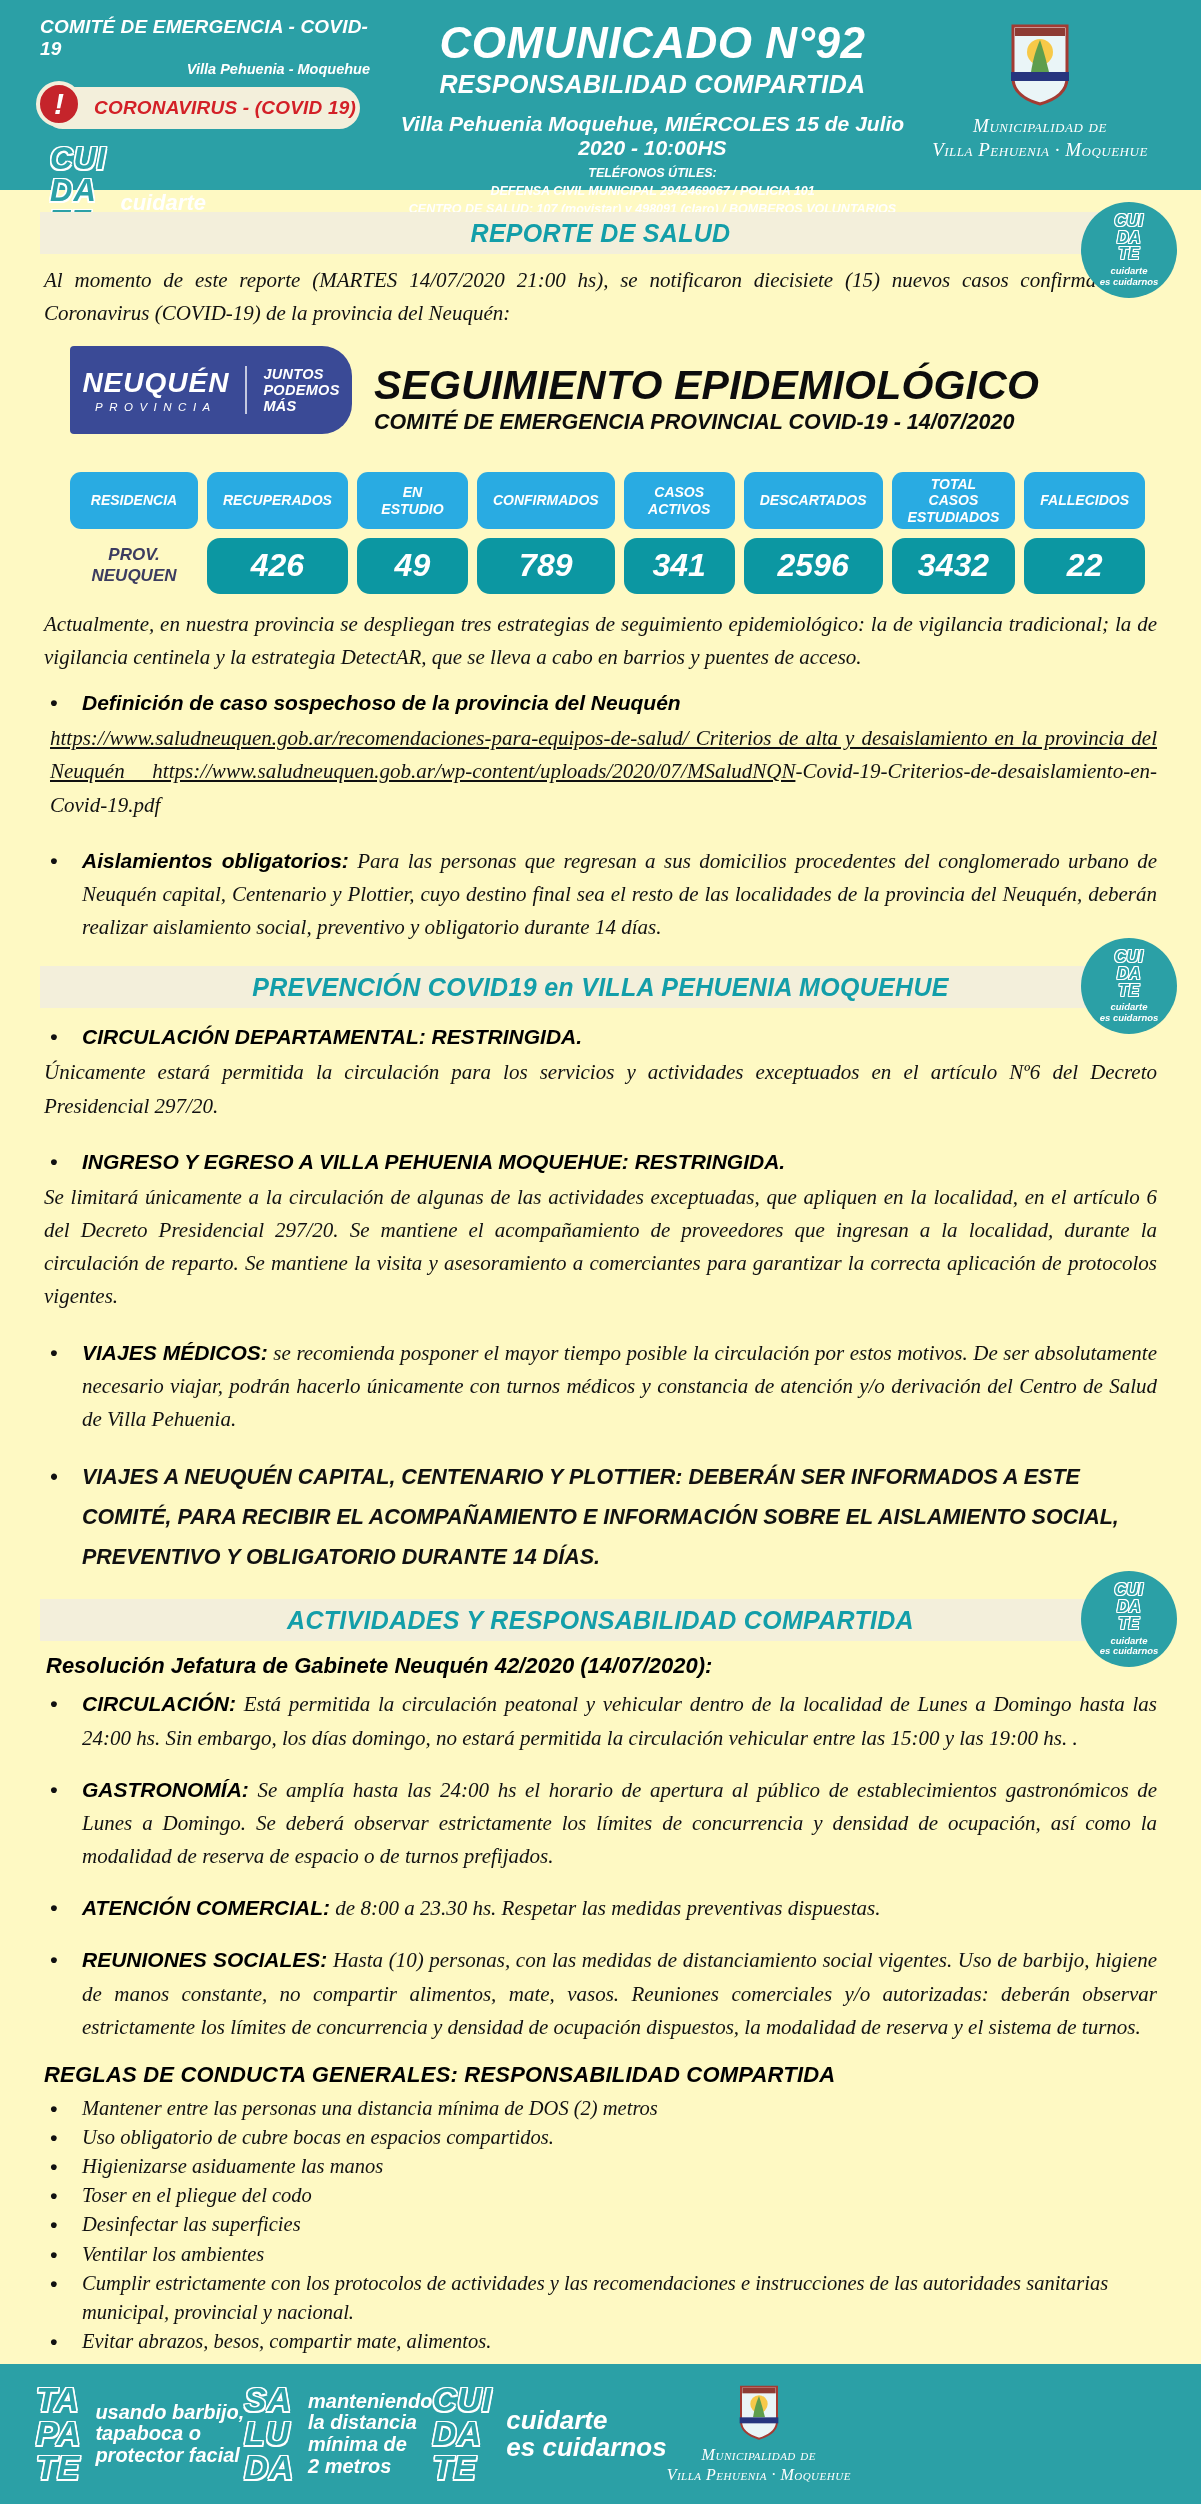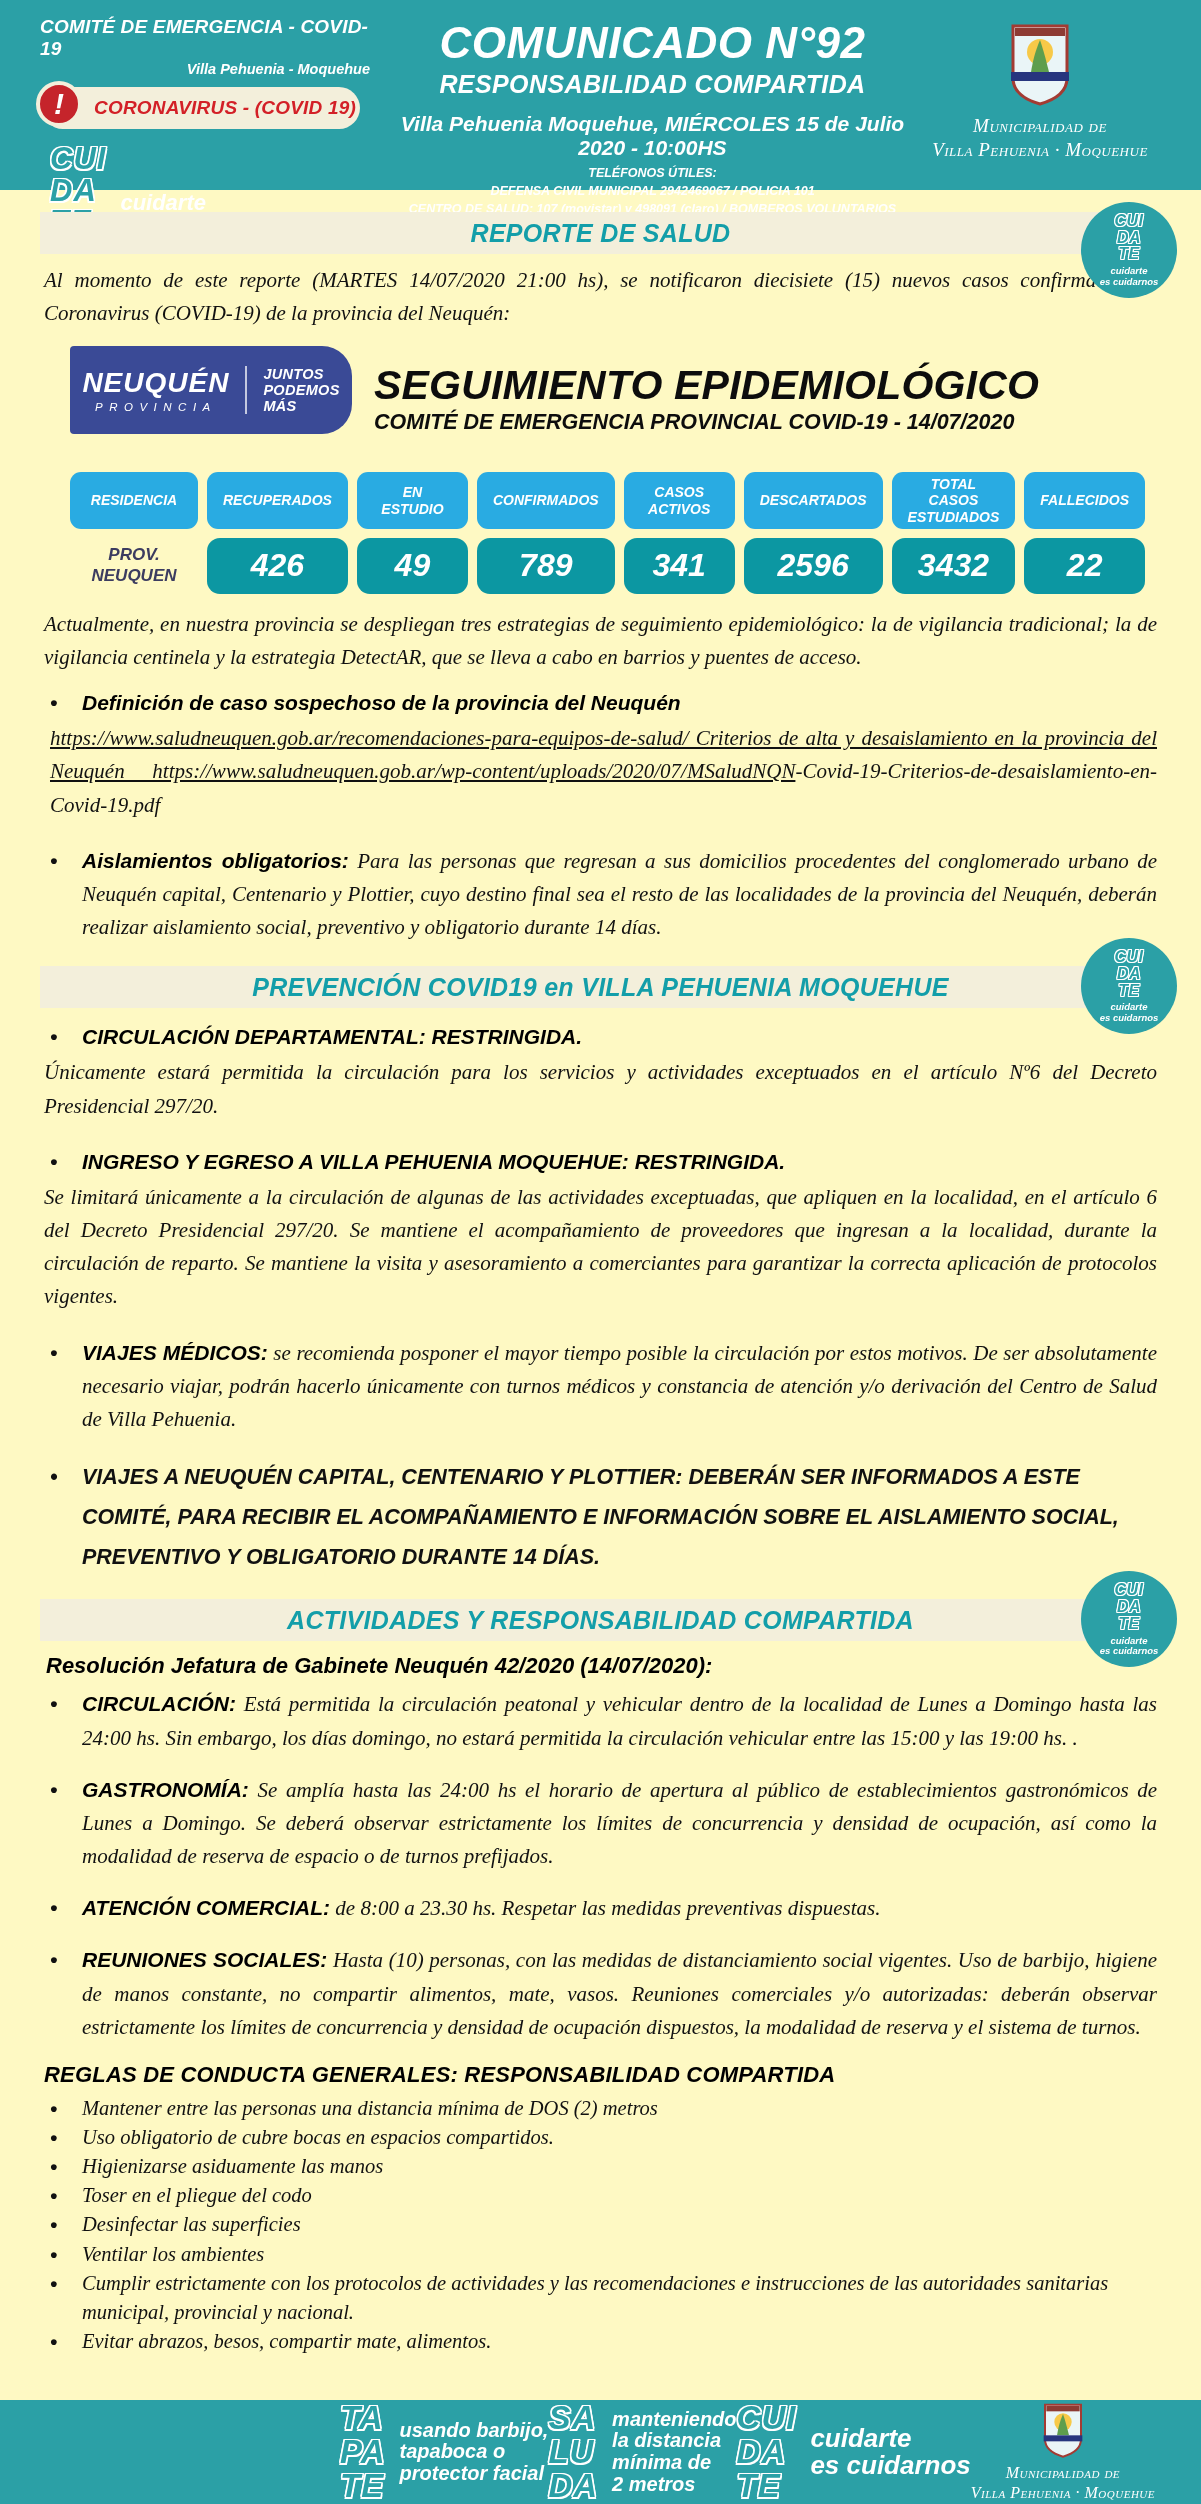--- a/index.html
+++ b/index.html
@@ -199,23 +199,23 @@
   }
   .rules li::before{
     content:"\2022";
     position:absolute;left:6px;top:0;
     font-family:"Liberation Sans",sans-serif;font-weight:700;
   }
 
   
   .footer{
     position:absolute;left:0;right:0;bottom:0;
-    height:104px;
+    height:140px;
     background:var(--teal);
-    display:flex;align-items:center;justify-content:flex-end;
+    display:flex;align-items:center;justify-content:flex-start;
     padding:0 46px 0 36px;
     color:#fff;
   }
   .f-group{display:flex;align-items:center;gap:14px;}
   .letters-xl{font-size:33px;line-height:1.03;letter-spacing:1px;}
   .f-caption{font-weight:700;font-size:20px;line-height:1.08;}
   .f-caption.big{font-size:26px;line-height:1.05;}
   .f-muni{display:flex;flex-direction:column;align-items:center;gap:5px;}
   .f-muni .muni-text{font-size:16px;}
 </style>

